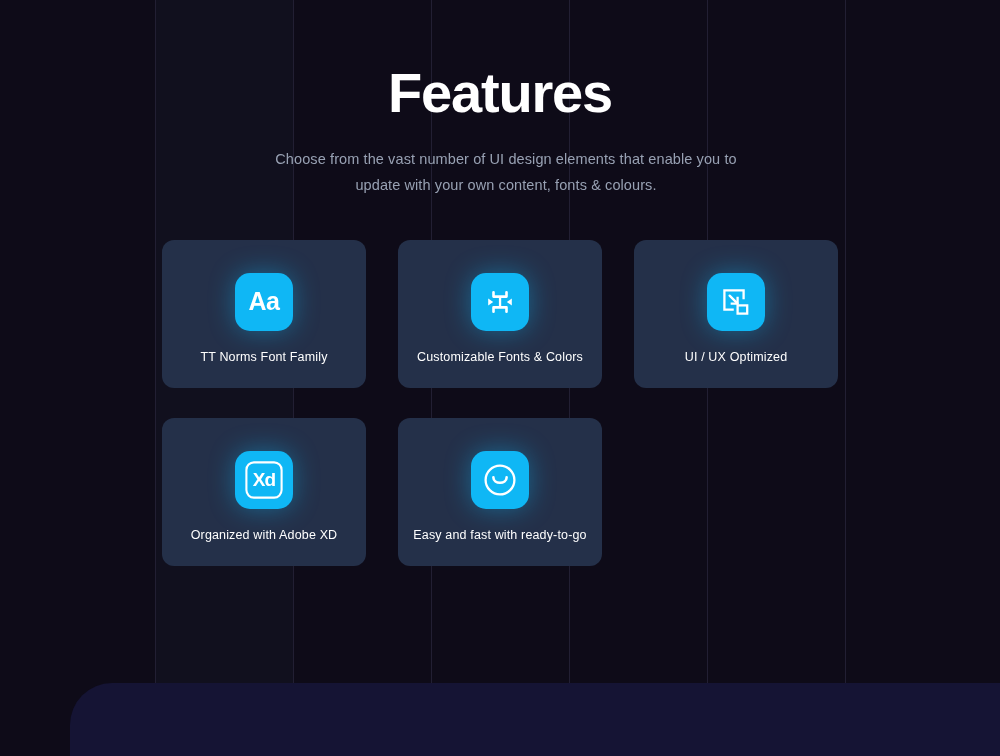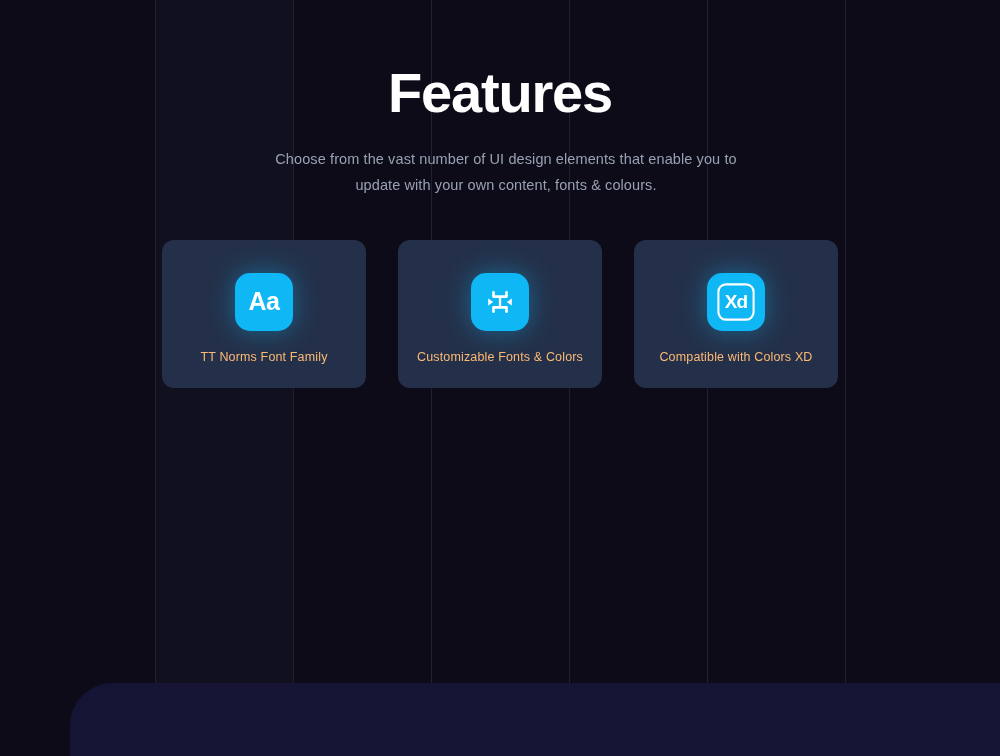--- a/index.html
+++ b/index.html
@@ -88,21 +88,21 @@
   .icon-text {
     color:#ffffff;
     font-weight:bold;
     letter-spacing:-0.5px;
     line-height:1;
     user-select:none;
   }
   .card-label {
     margin-top:19px;
     font-size:12.5px;
-    color:#fdba74;
+    color:#ffffff;
     letter-spacing:0.15px;
     text-align:center;
   }
 
   
   .bottom-panel {
     position:absolute;
     left:70px; top:683px;
     width:930px; height:73px;
     background:#151434;
@@ -149,29 +149,49 @@
           <path d="M8.5 5.2 V9.6 H21.5 V5.2" stroke="#ffffff" stroke-width="2.6" stroke-linecap="round" stroke-linejoin="round"></path>
           <path d="M8.5 24.8 V20.4 H21.5 V24.8" stroke="#ffffff" stroke-width="2.6" stroke-linecap="round" stroke-linejoin="round"></path>
           <rect x="13.9" y="9.6" width="2.3" height="10.8" fill="#ffffff"></rect>
           <path d="M3.2 11.6 L8.2 15 L3.2 18.4 Z" fill="#ffffff"></path>
           <path d="M26.8 11.6 L21.8 15 L26.8 18.4 Z" fill="#ffffff"></path>
         </svg>
       </div>
       <div class="card-label">Customizable Fonts &amp; Colors</div>
     </div>
 
+    <div class="card">
+      <div class="icon-tile">
+        <svg width="30" height="30" viewBox="0 0 30 30" fill="none">
+          <path d="M3.4 3.4 H22.6 V11.2 M3.4 3.4 V22.6 H11.6" stroke="#ffffff" stroke-width="2.3" stroke-linecap="square"></path>
+          <path d="M8.6 8.6 L16.4 16.4" stroke="#ffffff" stroke-width="2.3" stroke-linecap="round"></path>
+          <path d="M16.6 10.8 V16.6 H10.8" stroke="#ffffff" stroke-width="2.3" stroke-linecap="square"></path>
+          <rect x="16.6" y="18.4" width="9.6" height="8.2" stroke="#ffffff" stroke-width="2.3"></rect>
+        </svg>
+      </div>
+      <div class="card-label">UI / UX Optimized</div>
+    </div>
 
     <div class="card">
       <div class="icon-tile" style="position:relative;border-radius:15px;">
         <svg width="40" height="40" viewBox="0 0 40 40" fill="none" style="position:absolute;">
           <rect x="2.4" y="2.4" width="35.2" height="35.2" rx="7.5" stroke="#ffffff" stroke-width="2.1"></rect>
         </svg>
         <span class="icon-text" style="font-size:19px; position:relative; letter-spacing:-1px;">Xd</span>
       </div>
-      <div class="card-label">Compatible with Colors XD</div>
+      <div class="card-label">Organized with Adobe XD</div>
     </div>
 
+    <div class="card">
+      <div class="icon-tile">
+        <svg width="34" height="34" viewBox="0 0 34 34" fill="none">
+          <circle cx="17" cy="17" r="14.4" stroke="#ffffff" stroke-width="2.3"></circle>
+          <path d="M10.4 14.4 C10.4 21.6 23.6 21.6 23.6 14.4" stroke="#ffffff" stroke-width="2.6" stroke-linecap="round"></path>
+        </svg>
+      </div>
+      <div class="card-label">Easy and fast with ready-to-go</div>
+    </div>
 
   </div>
 
   <div class="bottom-panel"></div>
 
 </div>
 
 </body></html>

